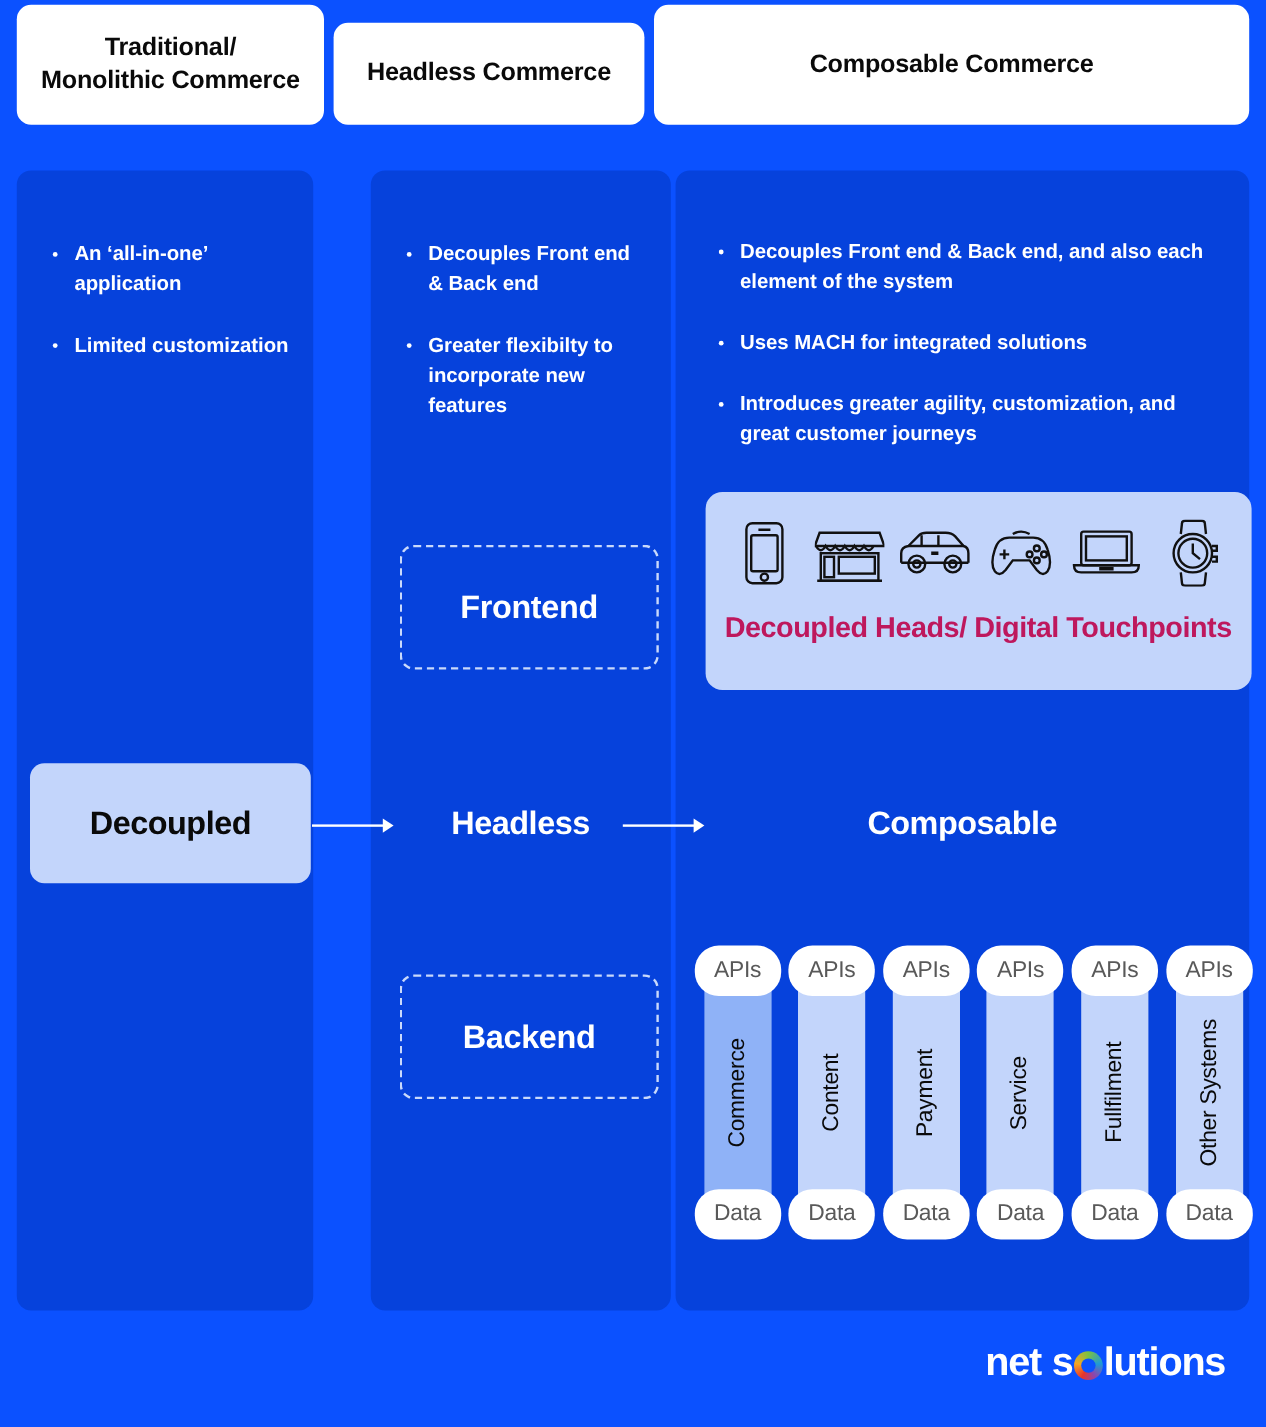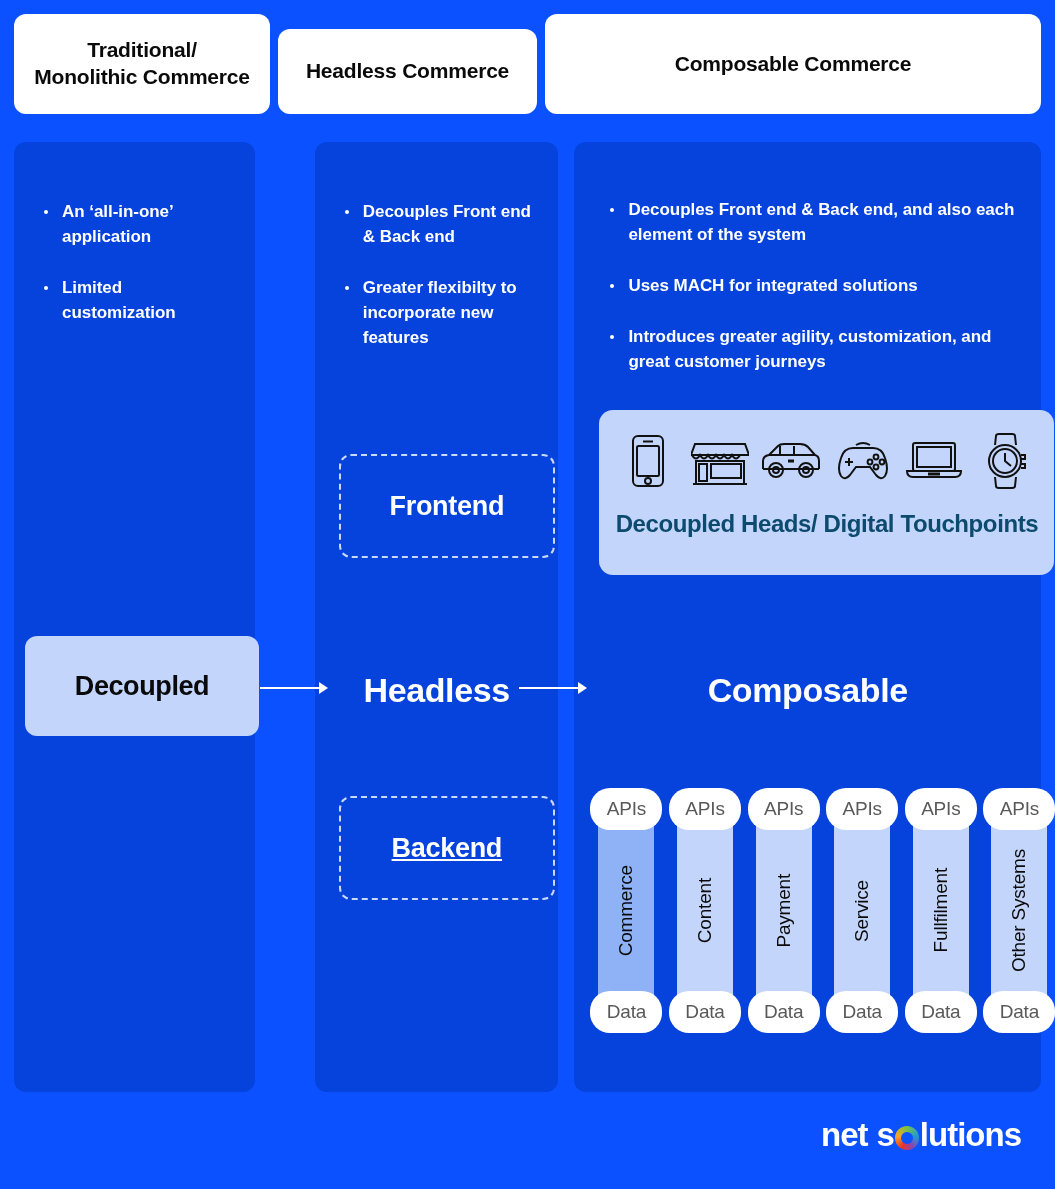--- a/index.html
+++ b/index.html
@@ -6,32 +6,32 @@
   body{
     width:1055px;height:1189px;
     background:#0b51ff;
     font-family:"Liberation Sans", sans-serif;
     overflow:hidden;
     position:relative;
   }
   .canvas{position:absolute;inset:0;}
 
   
-  .header-row{position:absolute;left:14px;top:14px;width:1027px;height:100px;display:flex;gap:8px;justify-content:flex-end;}
+  .header-row{position:absolute;left:14px;top:4px;width:1027px;height:100px;display:flex;gap:8px;justify-content:flex-end;}
   .hcard{
     background:#ffffff;border-radius:12px;display:flex;align-items:center;justify-content:center;
     text-align:center;color:#0a0a0a;font-weight:700;font-size:21px;line-height:1.28;letter-spacing:-0.2px;
     padding:0 10px;box-sizing:border-box;
   }
   .hcard.c1{width:256px;}
   .hcard.c2{width:259px;margin-top:15px;}
   .hcard.c3{width:496px;}
 
   
-  .panels{position:absolute;left:14px;top:142px;width:1027px;height:950px;display:flex;gap:16px;}
+  .panels{position:absolute;left:14px;top:142px;width:1027px;height:950px;display:flex;gap:4px;}
   .panel{background:#0642dc;border-radius:12px;position:relative;box-sizing:border-box;}
   .panel.p1{width:256px;}
   .panel.p2{width:259px;margin-left:44px;}
   .panel.p3{width:496px;}
 
   
   ul.bullets{list-style:none;margin:0;padding:0;position:absolute;left:24px;right:18px;top:58px;}
   ul.bullets li{
     position:relative;padding-left:24px;margin-bottom:26px;
     color:#ffffff;font-weight:700;font-size:17px;line-height:1.47;letter-spacing:-0.05px;
@@ -44,33 +44,33 @@
   .panel.p3 ul.bullets li{font-size:17px;margin-bottom:26px;}
 
   
   .dashed{
     position:absolute;left:24px;width:212px;height:100px;
     border:2px dashed #c9d9fb;border-radius:12px;
     display:flex;align-items:center;justify-content:center;
     color:#ffffff;font-weight:700;font-size:27px;letter-spacing:-0.3px;
   }
   .dashed.frontend{top:312px;}
-  .dashed.backend{top:654px;text-decoration:underline;}
+  .dashed.backend{top:670px;}
 
   
   .monolith{
     position:absolute;left:11px;top:494px;width:234px;height:100px;
     background:#c3d5fb;border-radius:12px;
     display:flex;align-items:center;justify-content:center;
     color:#0a0a0a;font-weight:700;font-size:27px;letter-spacing:-0.4px;
   }
 
   
   .stage-label{
-    position:absolute;color:#ffffff;font-weight:700;font-size:34px;letter-spacing:-0.4px;
+    position:absolute;color:#ffffff;font-weight:700;font-size:27px;letter-spacing:-0.4px;
     text-align:center;
   }
   .stage-headless{left:0;right:0;top:529px;}
   .stage-composable{left:0;right:0;top:529px;}
 
   
   .arrow{position:absolute;height:18px;display:flex;align-items:center;}
   .arrow .line{height:2px;background:#ffffff;flex:1;}
   .arrow .head{
     width:0;height:0;border-left:9px solid #ffffff;
@@ -85,21 +85,21 @@
     position:absolute;left:25px;top:268px;width:455px;height:165px;
     background:#c3d5fb;border-radius:14px;
   }
   .touch .icons{
     position:absolute;left:18px;right:18px;top:18px;height:66px;
     display:flex;align-items:center;justify-content:space-between;
   }
   .touch .icons .ico{display:flex;align-items:center;justify-content:center;width:62px;height:62px;}
   .touch .caption{
     position:absolute;left:0;right:0;top:100px;text-align:center;
-    color:#0c4a6e;font-weight:700;font-size:24px;letter-spacing:-0.4px;
+    color:#be185d;font-weight:700;font-size:24px;letter-spacing:-0.4px;
   }
 
   
   .apis{
     position:absolute;left:16px;top:646px;width:465px;height:245px;
     display:flex;justify-content:space-between;
   }
   .apicol{width:72px;display:flex;flex-direction:column;align-items:center;position:relative;}
   .cap{
     width:72px;height:42px;background:#ffffff;border-radius:20px;

